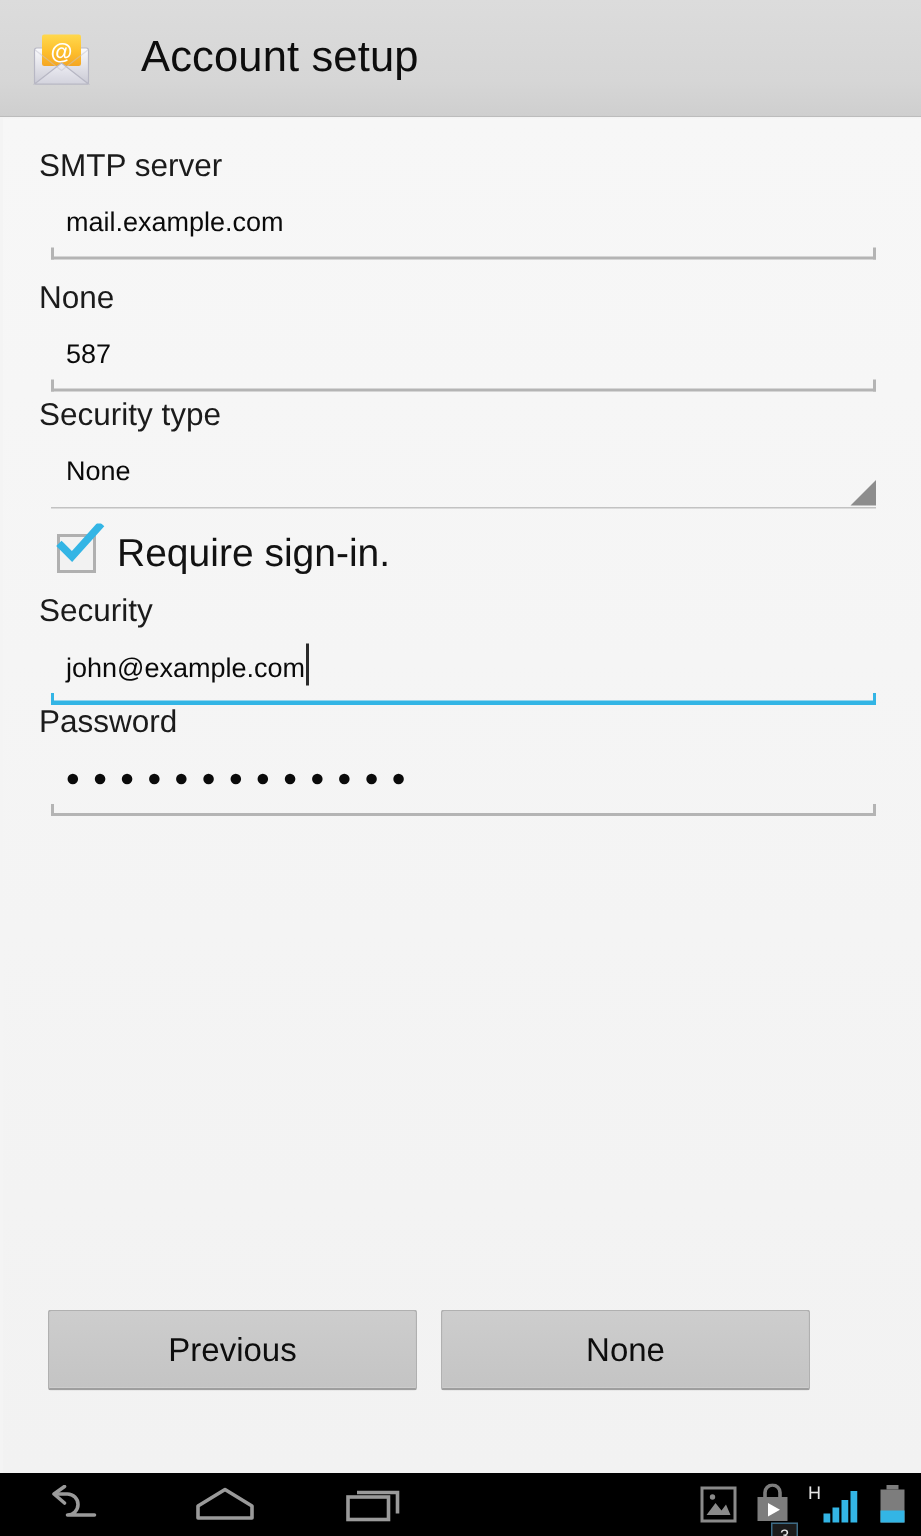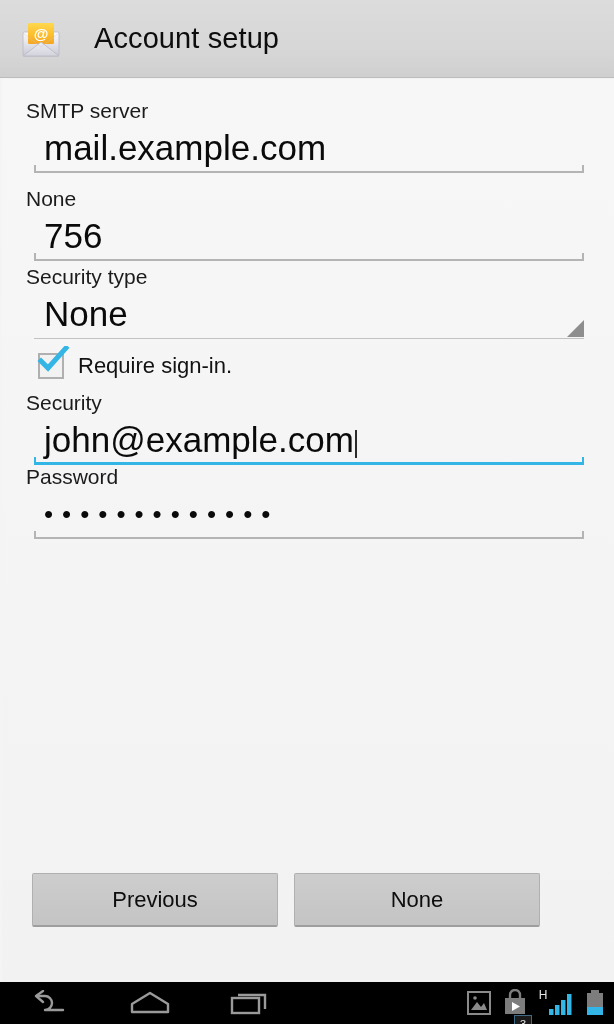--- a/index.html
+++ b/index.html
@@ -57,21 +57,21 @@
     font-size: 21px;
     color: #1b1b1b;
     margin: 0 0 4px 24px;
   }
   .field {
     position: relative;
     margin: 0 32px 0 32px;
     height: 46px;
   }
   .field-value {
-    font-size: 35px;
+    font-size: 18px;
     color: #0a0a0a;
     padding-left: 10px;
     line-height: 42px;
     white-space: nowrap;
   }
   
   .underline {
     position: absolute;
     left: 0; right: 0; bottom: 0;
     height: 8px;
@@ -125,21 +125,21 @@
   .checkbox {
     position: relative;
     width: 26px;
     height: 26px;
     border: 2px solid #b0b0b0;
     background: #f2f2f2;
     box-sizing: border-box;
     flex: 0 0 auto;
   }
   .check-label {
-    font-size: 22px;
+    font-size: 26px;
     color: #121212;
     margin-left: 14px;
   }
 
   
   #buttonbar {
     position: absolute;
     left: 0;
     top: 873px;
     width: 572px;
@@ -252,21 +252,21 @@
       <div class="field-label">SMTP server</div>
       <div class="field">
         <div class="field-value">mail.example.com</div>
         <div class="underline"></div>
       </div>
     </div>
 
     <div style="padding-top:14px;">
       <div class="field-label">None</div>
       <div class="field">
-        <div class="field-value">756</div>
+        <div class="field-value">587</div>
         <div class="underline"></div>
       </div>
     </div>
 
     <div style="padding-top:4px;">
       <div class="field-label">Security type</div>
       <div class="field">
         <div class="field-value">None</div>
         <div class="spinner-underline"></div>
         <div class="spinner-arrow"></div>

